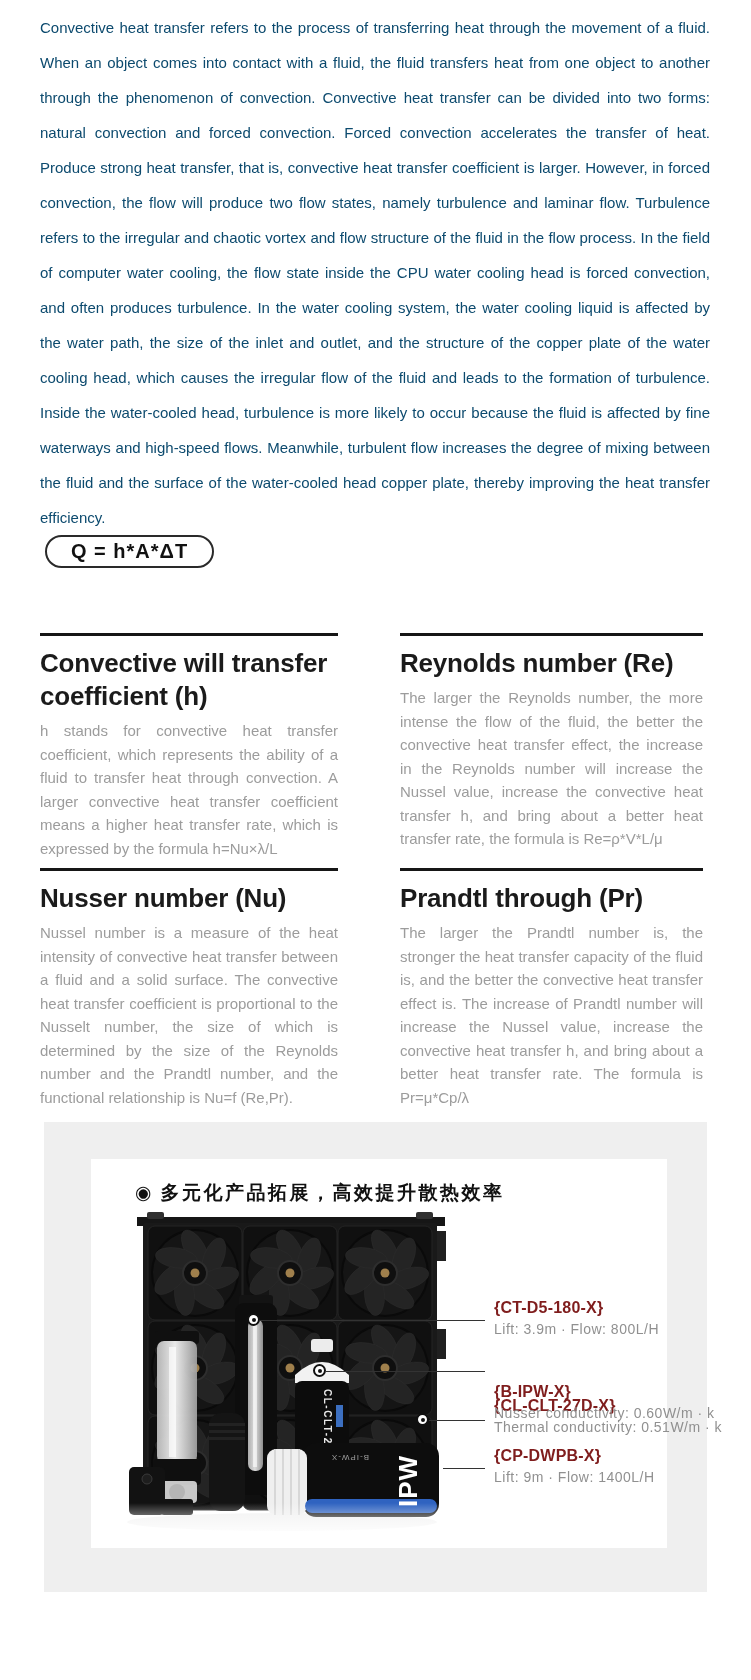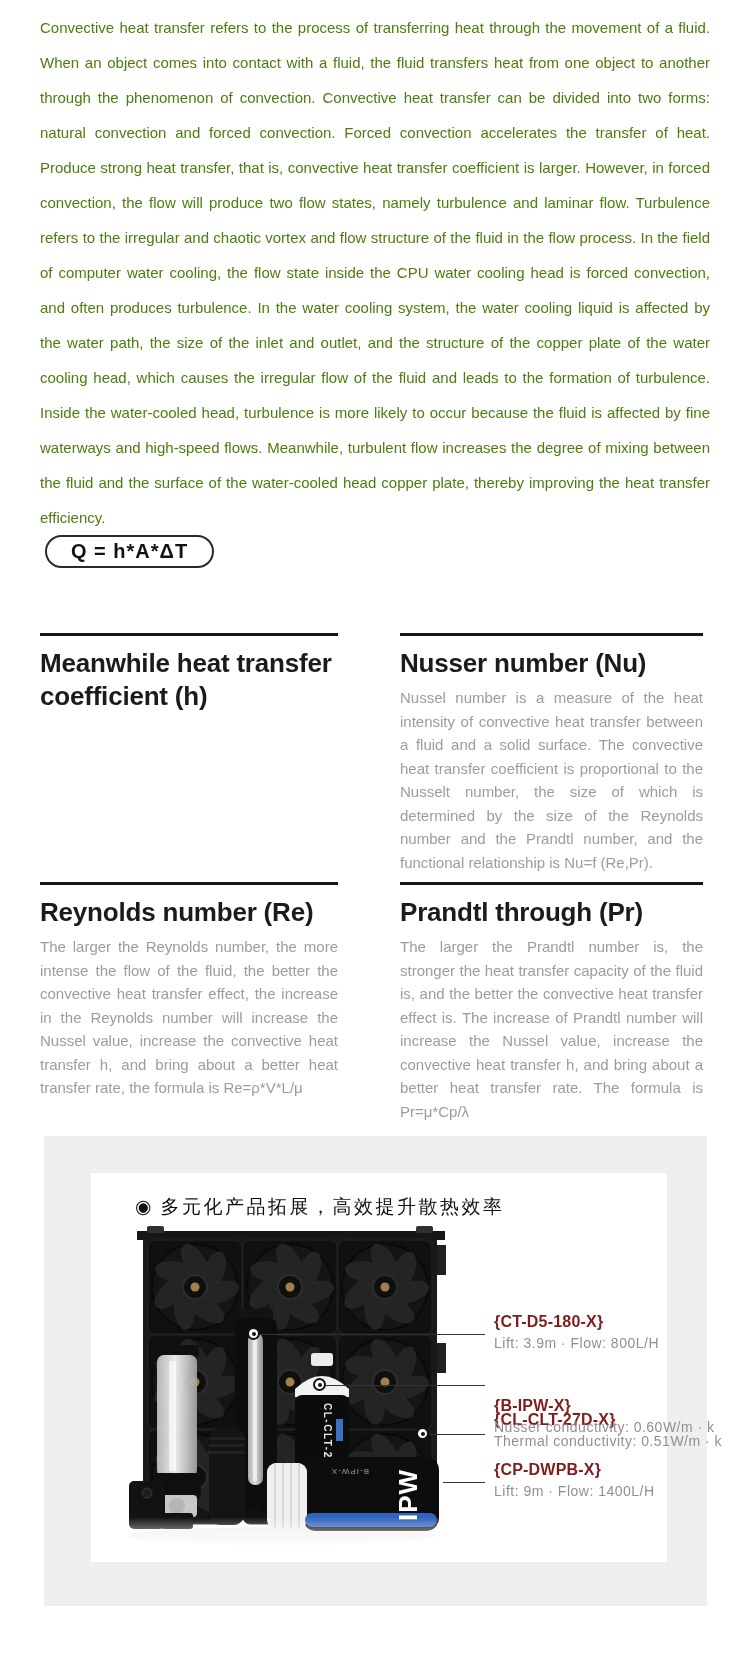--- a/index.html
+++ b/index.html
@@ -1,41 +1,41 @@
 <!DOCTYPE html>
 <html><head>
 <meta charset="utf-8">
 <style>
   html,body{margin:0;padding:0;background:#ffffff;}
   .page{position:relative;width:751px;height:1680px;overflow:hidden;background:#ffffff;
         font-family:"Liberation Sans","DejaVu Sans",sans-serif;}
 
   
   .intro{margin:10px 41px 0 40px;width:670px;font-size:15px;font-weight:300;
-         line-height:35px;color:#4d7c0f;text-align:justify;}
+         line-height:35px;color:#0c4a6e;text-align:justify;}
 
   
   .formula-badge{display:inline-block;margin:0 0 0 45px;padding:3px 24px;
                  border:2px solid #2a2a2a;border-radius:19px;font-size:20px;
                  font-weight:600;color:#111;letter-spacing:1px;}
 
   
   .sections{display:grid;grid-template-columns:298px 303px;column-gap:62px;
             margin:65px 0 0 40px;}
   .section .rule{border-top:3px solid #161616;}
   .section h2{margin:11px 0 6px;font-size:26px;line-height:33px;font-weight:600;
               color:#1b1b1b;letter-spacing:-0.2px;}
   .section p{margin:0 0 8px;font-size:15px;line-height:23.5px;color:#9c9c9c;
              text-align:justify;}
 
   
   .product-section{box-sizing:border-box;margin:5px 0 0 44px;width:663px;height:470px;
                    background:#efefef;padding:37px 0 0 47px;}
   .panel{position:relative;width:576px;height:389px;background:#ffffff;}
-  .panel-heading{padding:21px 16px 0 44px;font-size:19px;font-weight:normal;color:#111;
+  .panel-heading{padding:21px 16px 0 44px;font-size:19px;font-weight:bold;color:#111;
                  letter-spacing:2.5px;white-space:nowrap;}
   .panel-heading .bullet{margin-right:9px;letter-spacing:0;}
 
   .montage{position:absolute;left:26px;top:50px;}
 
   .callouts .callout{position:absolute;left:403px;width:180px;}
   .callouts .callout:nth-of-type(1){top:140px;}
   .callouts .callout:nth-of-type(2){top:192px;margin-top:46px;}
   .callouts .callout:nth-of-type(3){top:224px;}
   .callouts .callout:nth-of-type(4){top:288px;}
@@ -64,33 +64,34 @@
   <p class="intro">Convective heat transfer refers to the process of transferring heat through the movement of a fluid. When an object comes into contact with a fluid, the fluid transfers heat from one object to another through the phenomenon of convection. Convective heat transfer can be divided into two forms: natural convection and forced convection. Forced convection accelerates the transfer of heat. Produce strong heat transfer, that is, convective heat transfer coefficient is larger. However, in forced convection, the flow will produce two flow states, namely turbulence and laminar flow. Turbulence refers to the irregular and chaotic vortex and flow structure of the fluid in the flow process. In the field of computer water cooling, the flow state inside the CPU water cooling head is forced convection, and often produces turbulence. In the water cooling system, the water cooling liquid is affected by the water path, the size of the inlet and outlet, and the structure of the copper plate of the water cooling head, which causes the irregular flow of the fluid and leads to the formation of turbulence. Inside the water-cooled head, turbulence is more likely to occur because the fluid is affected by fine waterways and high-speed flows. Meanwhile, turbulent flow increases the degree of mixing between the fluid and the surface of the water-cooled head copper plate, thereby improving the heat transfer efficiency.</p>
 
   <div class="formula-badge">
     <span>Q = h*A*ΔT</span>
   </div>
 
   <div class="sections">
 
       <section class="section">
         <div class="rule"></div>
-        <h2>Meanwhile heat transfer coefficient (h)</h2>
+        <h2>Convective will transfer coefficient (h)</h2>
+        <p>h stands for convective heat transfer coefficient, which represents the ability of a fluid to transfer heat through convection. A larger convective heat transfer coefficient means a higher heat transfer rate, which is expressed by the formula h=Nu×λ/L</p>
+      </section>
+
+      <section class="section">
+        <div class="rule"></div>
+        <h2>Reynolds number (Re)</h2>
+        <p>The larger the Reynolds number, the more intense the flow of the fluid, the better the convective heat transfer effect, the increase in the Reynolds number will increase the Nussel value, increase the convective heat transfer h, and bring about a better heat transfer rate, the formula is Re=ρ*V*L/μ</p>
       </section>
 
       <section class="section">
         <div class="rule"></div>
         <h2>Nusser number (Nu)</h2>
         <p>Nussel number is a measure of the heat intensity of convective heat transfer between a fluid and a solid surface. The convective heat transfer coefficient is proportional to the Nusselt number, the size of which is determined by the size of the Reynolds number and the Prandtl number, and the functional relationship is Nu=f (Re,Pr).</p>
-      </section>
-
-      <section class="section">
-        <div class="rule"></div>
-        <h2>Reynolds number (Re)</h2>
-        <p>The larger the Reynolds number, the more intense the flow of the fluid, the better the convective heat transfer effect, the increase in the Reynolds number will increase the Nussel value, increase the convective heat transfer h, and bring about a better heat transfer rate, the formula is Re=ρ*V*L/μ</p>
       </section>
 
       <section class="section">
         <div class="rule"></div>
         <h2>Prandtl through (Pr)</h2>
         <p>The larger the Prandtl number is, the stronger the heat transfer capacity of the fluid is, and the better the convective heat transfer effect is. The increase of Prandtl number will increase the Nussel value, increase the convective heat transfer h, and bring about a better heat transfer rate. The formula is Pr=μ*Cp/λ</p>
       </section>
     </div>
 
   <div class="product-section">

